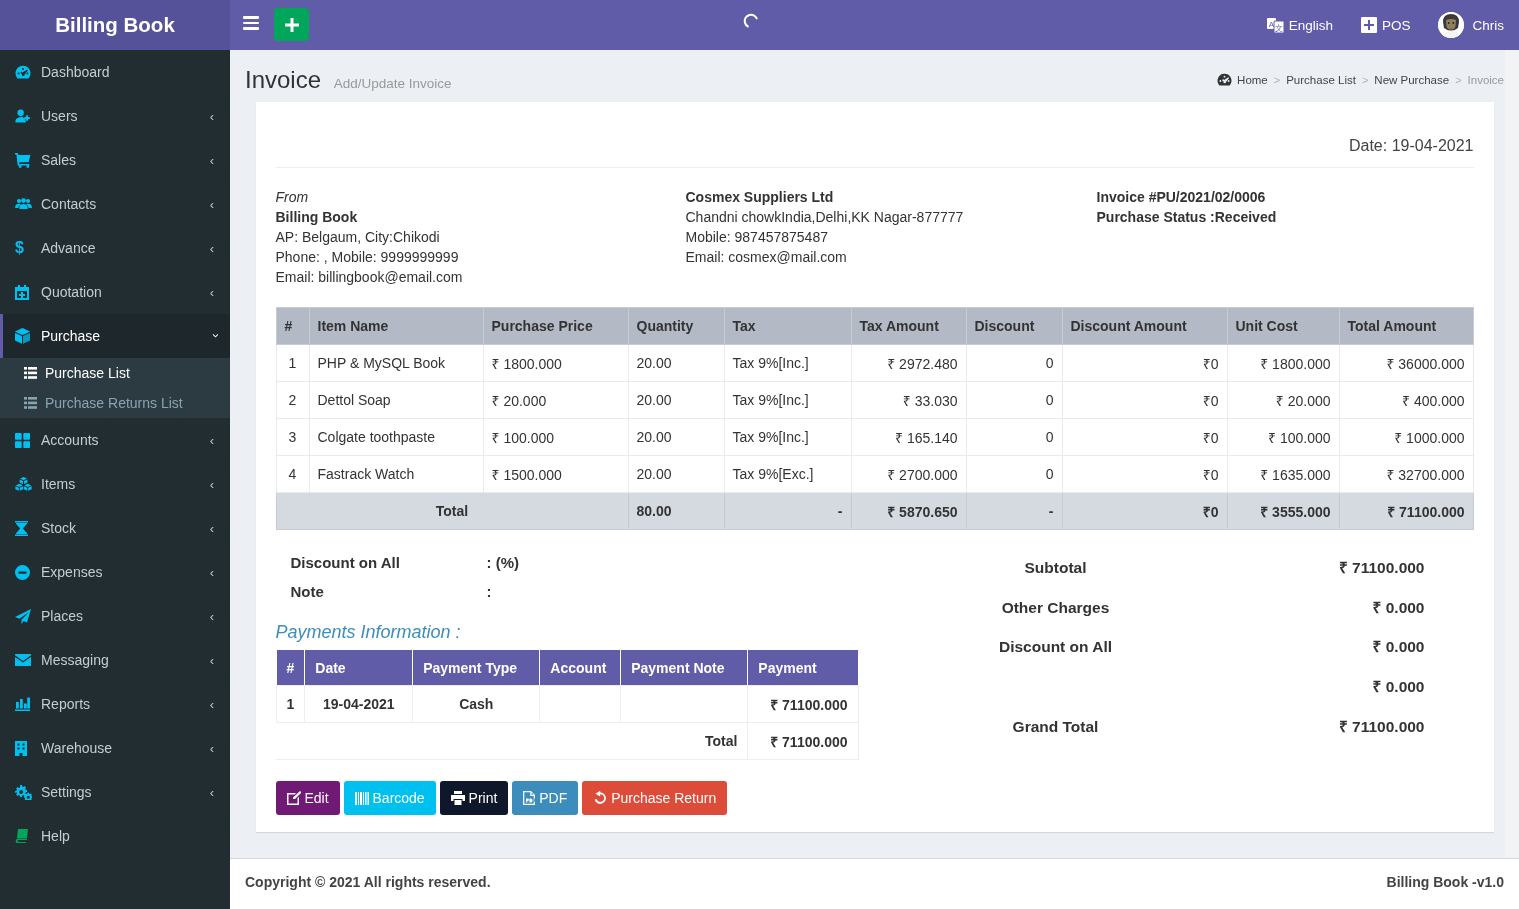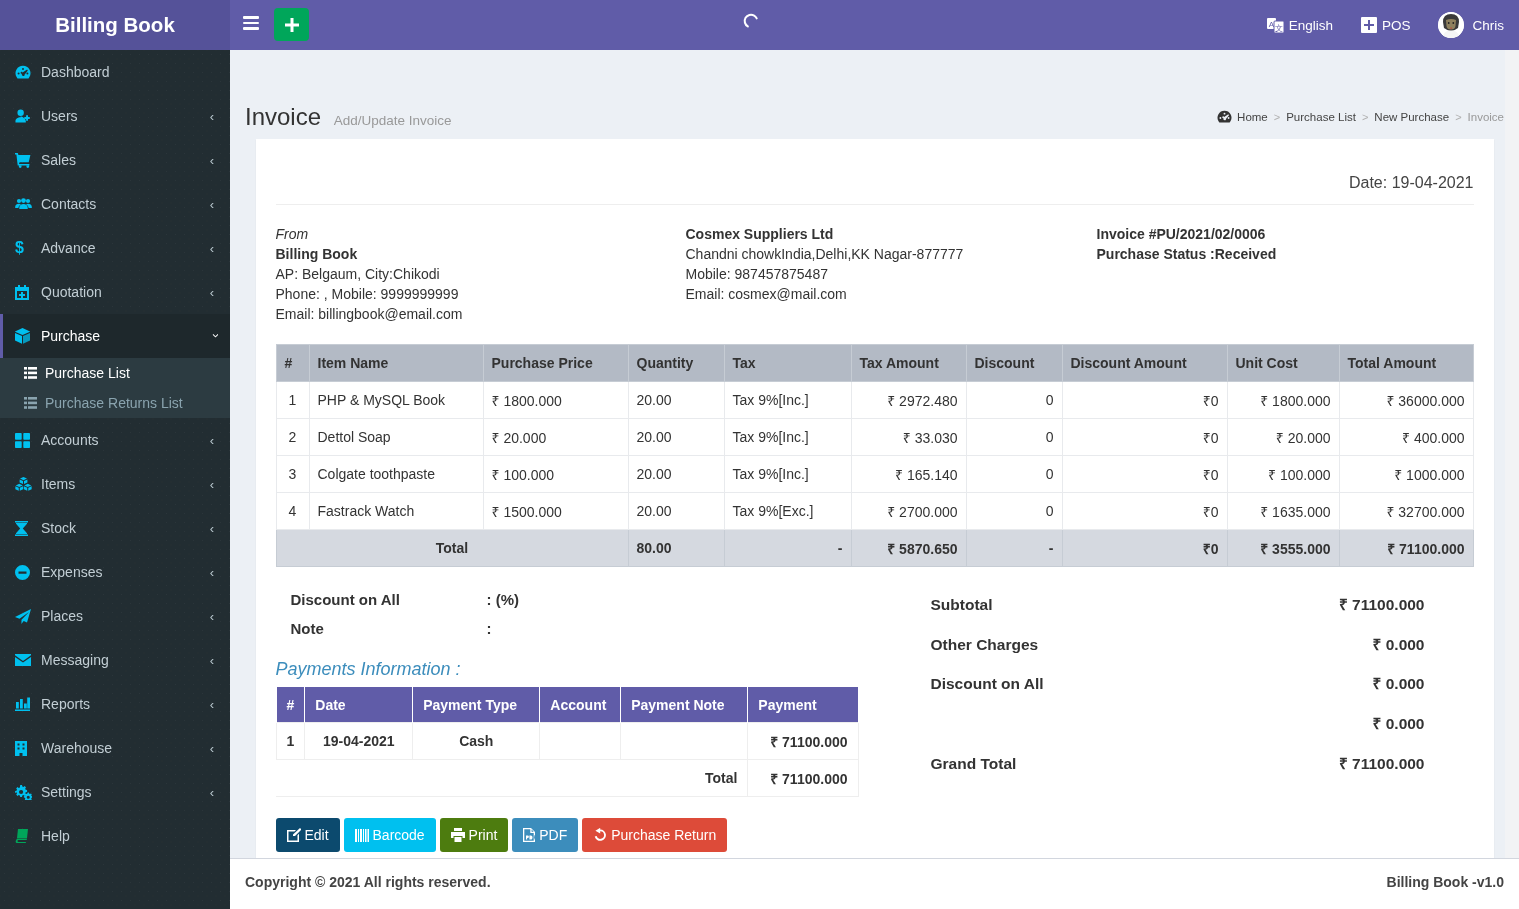--- a/index.html
+++ b/index.html
@@ -26,21 +26,21 @@
 .menu a .mi { width: 26px; flex: 0 0 26px; display: flex; align-items: center; }
 .menu a .arrow { position: absolute; right: 16px; font-size: 13px; color: #b8c7ce; }
 .menu a.active { background: #1e282c; color: #fff; border-left: 3px solid #605ca8; padding-left: 12px; }
 .menu a.active .arrow { color: #fff; }
 .submenu { background: #2c3b41; }
 .submenu a { height: 30px; padding-left: 24px; font-size: 14px; color: #8aa4af; }
 .submenu a.subactive { color: #fff; }
 .submenu a .mi { width: 21px; flex: 0 0 21px; }
 
 
-.content-wrapper { position: absolute; left: 230px; top: 50px; width: 1289px; height: 724px; background: #ecf0f5; margin-top: 37px; }
+.content-wrapper { position: absolute; left: 230px; top: 50px; width: 1289px; height: 724px; background: #ecf0f5; }
 .content-header { position: relative; padding: 15px 15px 0 15px; height: 45px; }
 .content-header h1 { font-size: 24px; font-weight: normal; color: #333; display: inline-block; line-height: 30px; }
 .content-header small { font-size: 13.5px; color: #999; font-weight: normal; margin-left: 6px; }
 .breadcrumb { position: absolute; right: 15px; top: 23px; font-size: 11.5px; color: #444; display: flex; align-items: center; }
 .breadcrumb .sep { color: #b0b0b0; margin: 0 6px; font-size: 11px; }
 .breadcrumb .muted { color: #999; }
 
 .card { margin: 7px 25.5px 0; background: #fff; box-shadow: 0 1px 1px rgba(0,0,0,0.1); padding: 32px 20px 17px 20px; position: relative; }
 
 .inv-title { position: relative; height: 30px; }
@@ -66,30 +66,30 @@
 .below { position: relative; height: 285px; }
 .disc1 { position: absolute; left: 15px; top: 25px; } .disc2 { position: absolute; left: 15px; top: 54px; }
 .disc-row { font-size: 15px; font-weight: bold; color: #333; line-height: 16px; }
 .disc-row .colon { position: absolute; left: 196px; top: 0; white-space: nowrap; }
 .pay-head { position: absolute; left: 0; top: 92px; color: #3c8dbc; font-size: 18px; font-style: italic; }
 table.pays { position: absolute; left: 0; top: 119px; width: 583px; border-collapse: collapse; font-size: 14px; }
 table.pays th { background: #605ca8; color: #fff; font-weight: bold; text-align: left; padding: 0 10px; height: 36px; border: 1px solid #fff; border-bottom: none; }
 table.pays td { padding: 0 10px; height: 37px; border: 1px solid #eee; font-weight: bold; }
 .totals { position: absolute; right: 49px; top: 29px; width: 500px; }
 .totals .row { display: flex; justify-content: flex-end; height: 39.7px; font-size: 15.5px; font-weight: bold; color: #333; line-height: 17px; }
-.totals .lab { width: 250px; text-align: left; }
+.totals .lab { width: 250px; text-align: center; }
 .totals .val { width: 244px; text-align: right; }
 
 .btns { position: absolute; left: 0; top: 251px; }
 .btn { display: inline-block; height: 34px; line-height: 34px; padding: 0 11px; color: #fff; font-size: 14px; border-radius: 3px; margin-right: 0px; vertical-align: top; }
 .btns { white-space: nowrap; } .btns .gap { display:inline-block; width: 0px; }
 .btn svg { vertical-align: -2px; margin-right: 4px; }
-.btn-green { background: #0c4a6e; }
+.btn-green { background: #701a75; }
 .btn-cyan { background: #00c0ef; }
-.btn-orange { background: #4d7c0f; }
+.btn-orange { background: #0f172a; }
 .btn-blue { background: #3c8dbc; }
 .btn-red { background: #dd4b39; }
 
 .footer { position: absolute; left: 230px; top: 858px; width: 1289px; height: 51px; background: #fff; border-top: 1px solid #d2d6de; padding: 15px; font-weight: bold; color: #444; font-size: 14px; }
 .footer .right { float: right; }
 </style>
 </head>
 <body>
 
 <nav class="navbar">

